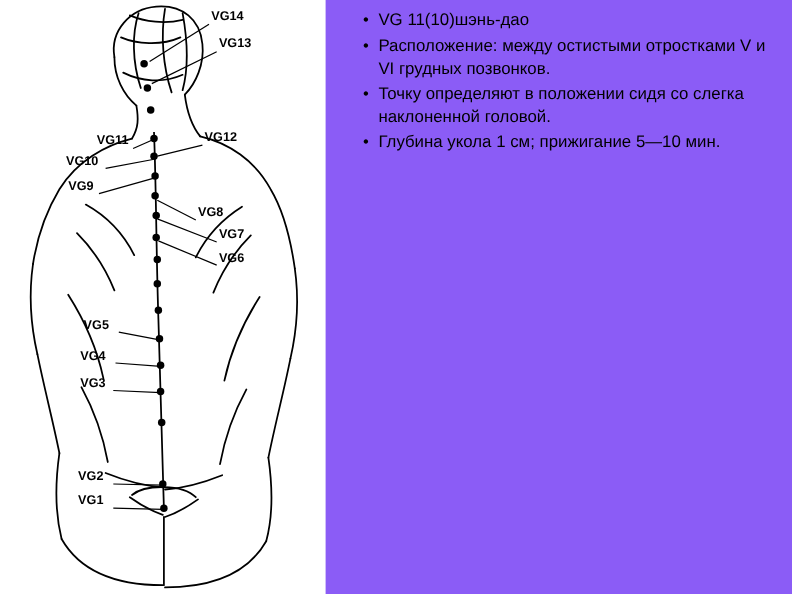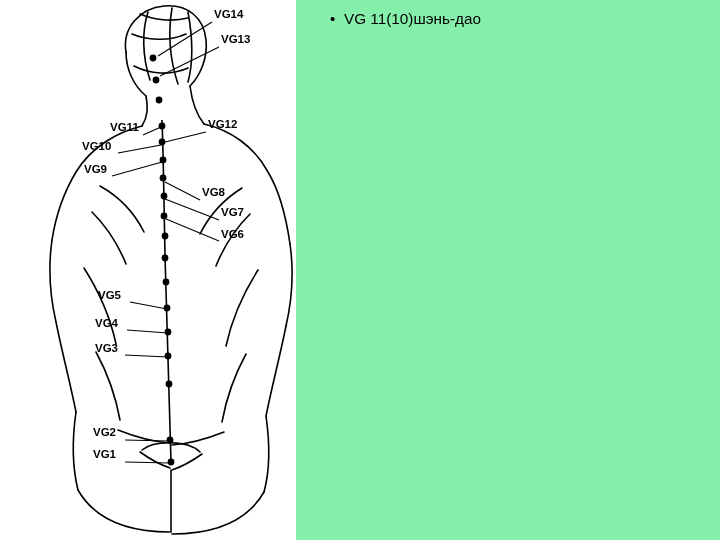--- a/index.html
+++ b/index.html
@@ -16,39 +16,38 @@
     font-family: "Liberation Sans", sans-serif;
   }
   
   .figure-panel {
     position: absolute;
     left: 0;
     top: 0;
     width: 296px;
     height: 540px;
     background: #ffffff;
-    padding-left: 22px;
   }
   .figure-panel svg {
     display: block;
   }
   .pt-label {
     font-family: "Liberation Sans", sans-serif;
     font-size: 11.5px;
     font-weight: bold;
     fill: #000000;
   }
   
   .text-panel {
     position: absolute;
     left: 296px;
     top: 0;
     width: 424px;
     height: 540px;
-    background: #86efac;
+    background: #8b5cf6;
   }
   .bullets {
     margin: 0;
     padding: 8px 14px 0 34px;
     list-style: none;
   }
   .bullets li {
     position: relative;
     font-family: "Liberation Sans", sans-serif;
     font-size: 15.3px;
@@ -176,16 +175,19 @@
       <text class="pt-label" x="73" y="327">VG4</text>
       <text class="pt-label" x="73" y="352">VG3</text>
       <text class="pt-label" x="71" y="436">VG2</text>
       <text class="pt-label" x="71" y="458">VG1</text>
     </svg>
   </div>
 
   <div class="text-panel">
     <ul class="bullets">
       <li>VG 11(10)шэнь-дао</li>
+      <li>Расположение: между остистыми отростками V и VI грудных позвонков.</li>
+      <li>Точку определяют в положении сидя со слегка наклоненной головой.</li>
+      <li>Глубина укола 1 см; прижигание 5—10 мин.</li>
     </ul>
   </div>
 
 </div>
 
 </body></html>

